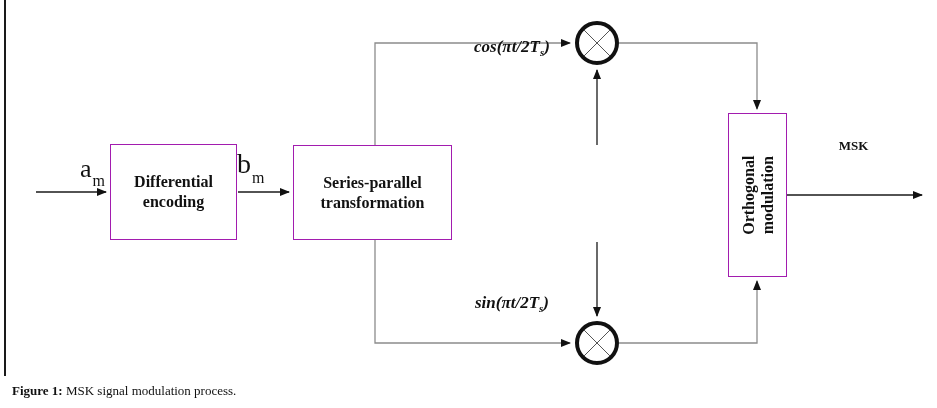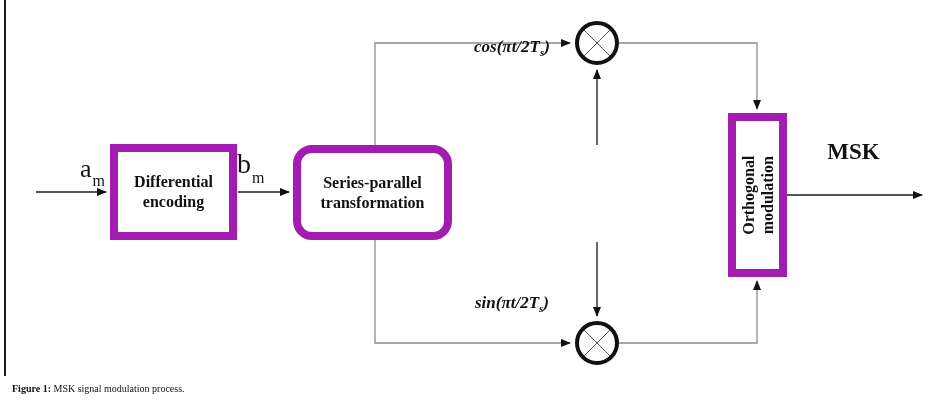--- a/index.html
+++ b/index.html
@@ -11,29 +11,29 @@
     color:#111;
     overflow:hidden;
   }
   .leftrule{
     position:absolute;left:4px;top:0;width:2px;height:376px;background:#1a1a1a;
   }
   svg.wires{position:absolute;left:0;top:0;}
   .block{
     position:absolute;
     box-sizing:border-box;
-    border:8px solid #a21caf;
+    border:1px solid #a21caf;
     background:#fff;
     display:flex;align-items:center;justify-content:center;
     text-align:center;
     font-weight:bold;
     font-size:16px;line-height:1.25;
   }
   .b1{left:110px;top:144px;width:127px;height:96px;padding:0 2px;}
-  .b2{left:293px;top:145px;width:159px;height:95px;padding:0 2px;border-radius:19px;}
+  .b2{left:293px;top:145px;width:159px;height:95px;padding:0 2px;}
   .b3{left:540px;top:145px;width:115px;height:97px;padding:0 2px;}
   .b4{left:728px;top:113px;width:59px;height:164px;overflow:visible;}
   .b4 .rot{
     transform:rotate(-90deg);
     width:160px;
     text-align:center;
     font-weight:bold;font-size:16px;line-height:1.2;
     flex:0 0 auto;
   }
   .siglabel{
@@ -45,25 +45,25 @@
   .siglabel sub{font-size:16px;position:relative;top:3px;left:1px;}
   .carrier{
     position:absolute;
     width:120px;text-align:center;
     font-weight:bold;font-style:italic;
     font-size:17px;white-space:nowrap;
   }
   .carrier sub{font-size:11px;font-style:italic;}
   .outlabel{
     position:absolute;left:806px;top:138px;width:95px;
-    text-align:center;font-weight:bold;font-size:23px;line-height:1.25;
+    text-align:center;font-weight:bold;font-size:13px;line-height:1.25;
   }
   .caption{
     position:absolute;left:12px;top:383px;
-    font-size:10px;white-space:nowrap;
+    font-size:13px;white-space:nowrap;
   }
   .caption .cap-num{font-weight:bold;}
 </style>
 </head>
 <body>
 
 <div class="stage">
 
   <div class="leftrule"></div>
 

